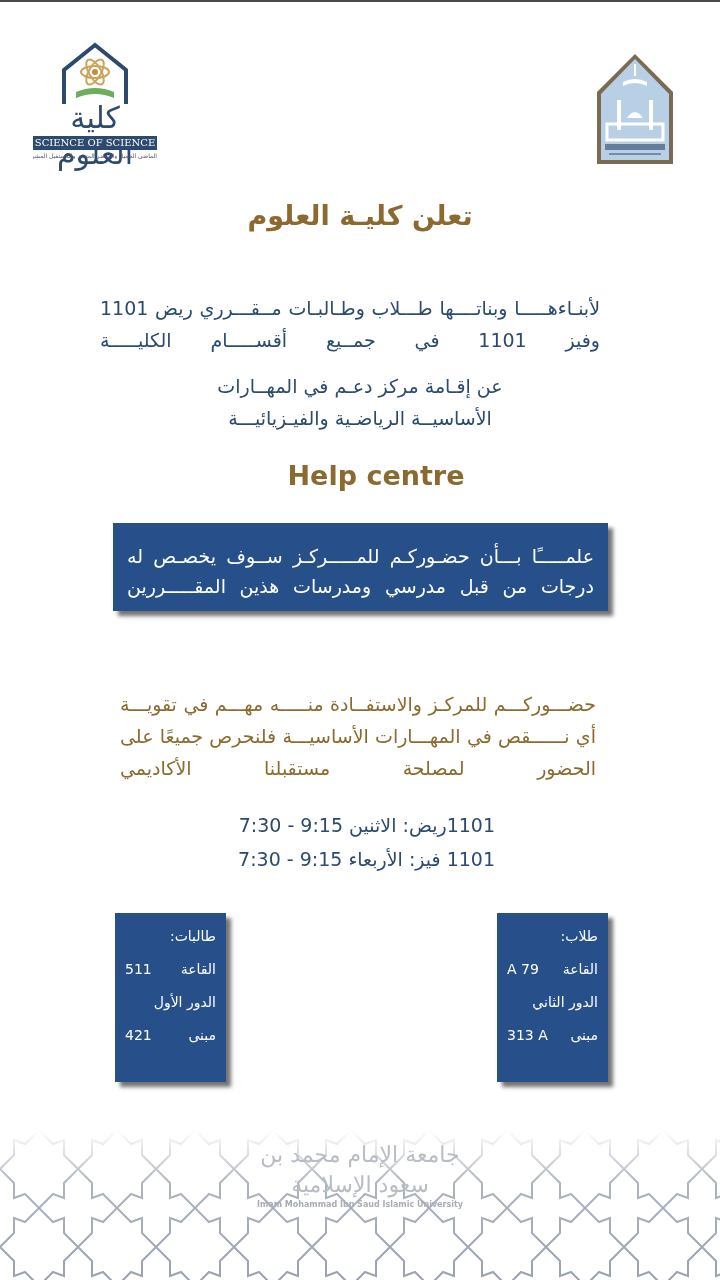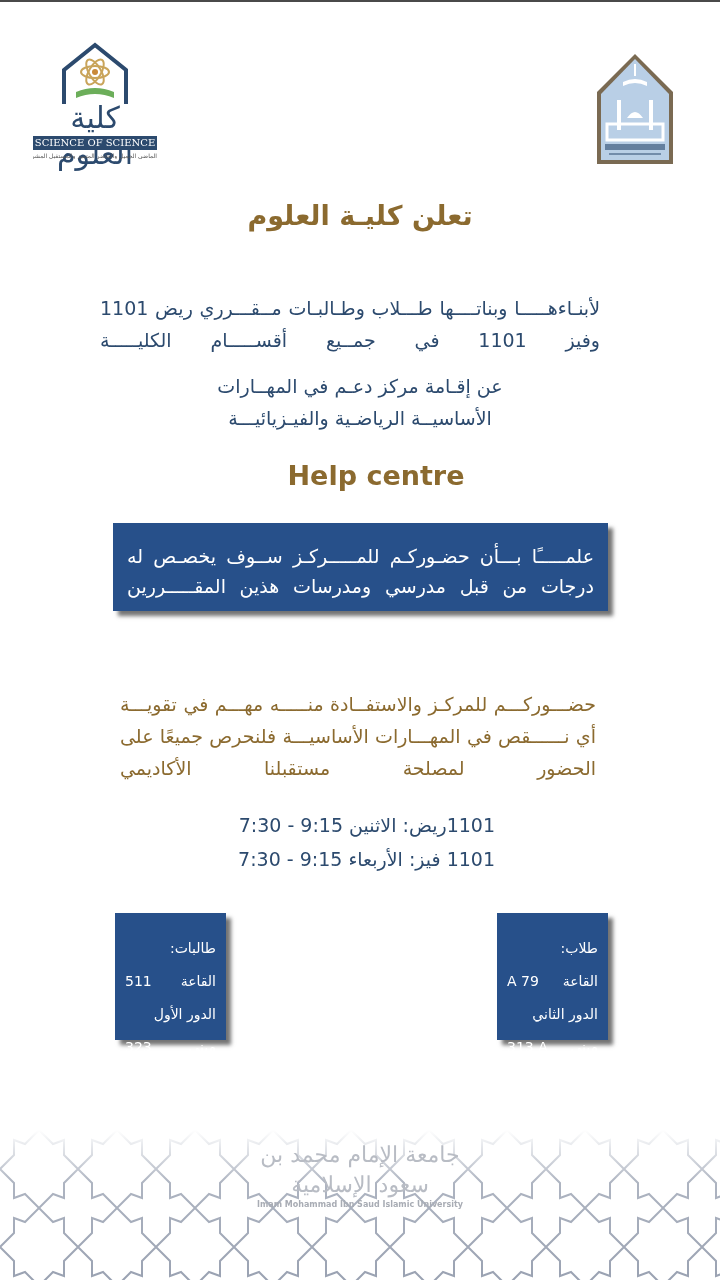--- a/index.html
+++ b/index.html
@@ -30,21 +30,21 @@
     font-weight: bold; font-size: 27px; color: #8b6a2f; }
 
   .blue-box { position: absolute; background: #27508a; box-shadow: 5px 5px 4px rgba(0,0,0,0.55); color: #fff; direction: rtl; }
   .notice { left: 113px; top: 523px; width: 495px; height: 88px; padding: 18px 14px; font-size: 19px; line-height: 30px; text-align: justify; text-align-last: justify; }
 
   .p3 { left: 120px; top: 648px; width: 476px; color: #8b6a2f; text-align: justify; text-align-last: justify; font-size: 19px; line-height: 32px; margin-top: 40px; }
 
   .schedule { position: absolute; left: 215px; top: 808px; width: 280px; direction: rtl; color: #2c4a6e; font-size: 19px; line-height: 34px; text-align: right; }
   .schedule .row { white-space: nowrap; }
 
-  .room-box { top: 913px; width: 111px; height: 127px; padding: 19px 10px; font-size: 14px; line-height: 33px; text-align: right; }
+  .room-box { top: 913px; width: 111px; height: 169px; padding: 7px 10px; font-size: 14px; line-height: 33px; text-align: right; }
   .room-box.female { left: 115px; }
   .room-box.male { left: 497px; }
   .room-box .ln { display: flex; justify-content: space-between; white-space: nowrap; }
 
   .uni-footer { position: absolute; left: 240px; top: 1120px; width: 240px; text-align: center; margin-top: 20px; }
   .uni-footer .ar { font-family: "DejaVu Serif", serif; font-size: 22px; color: #b8bcc4; direction: rtl; line-height: 30px; }
   .uni-footer .en { font-family: "DejaVu Sans", sans-serif; font-weight: bold; font-size: 8px; color: #a8acb4; }
 
   .pattern { position: absolute; left: 0; top: 1130px; width: 720px; height: 150px; }
 </style>
@@ -116,21 +116,21 @@
     </div>
   <div class="ln">
     <span>القاعة</span>
     <span dir="ltr">511</span>
   </div>
   <div class="ln">
       <span>الدور الأول</span>
     </div>
   <div class="ln">
     <span>مبنى</span>
-    <span dir="ltr">323</span>
+    <span dir="ltr">421</span>
   </div>
 </div>
 
 <div class="blue-box room-box male">
   <div class="ln">
       <span>طلاب:</span>
     </div>
   <div class="ln">
     <span>القاعة</span>
     <span dir="ltr">A 79</span>

